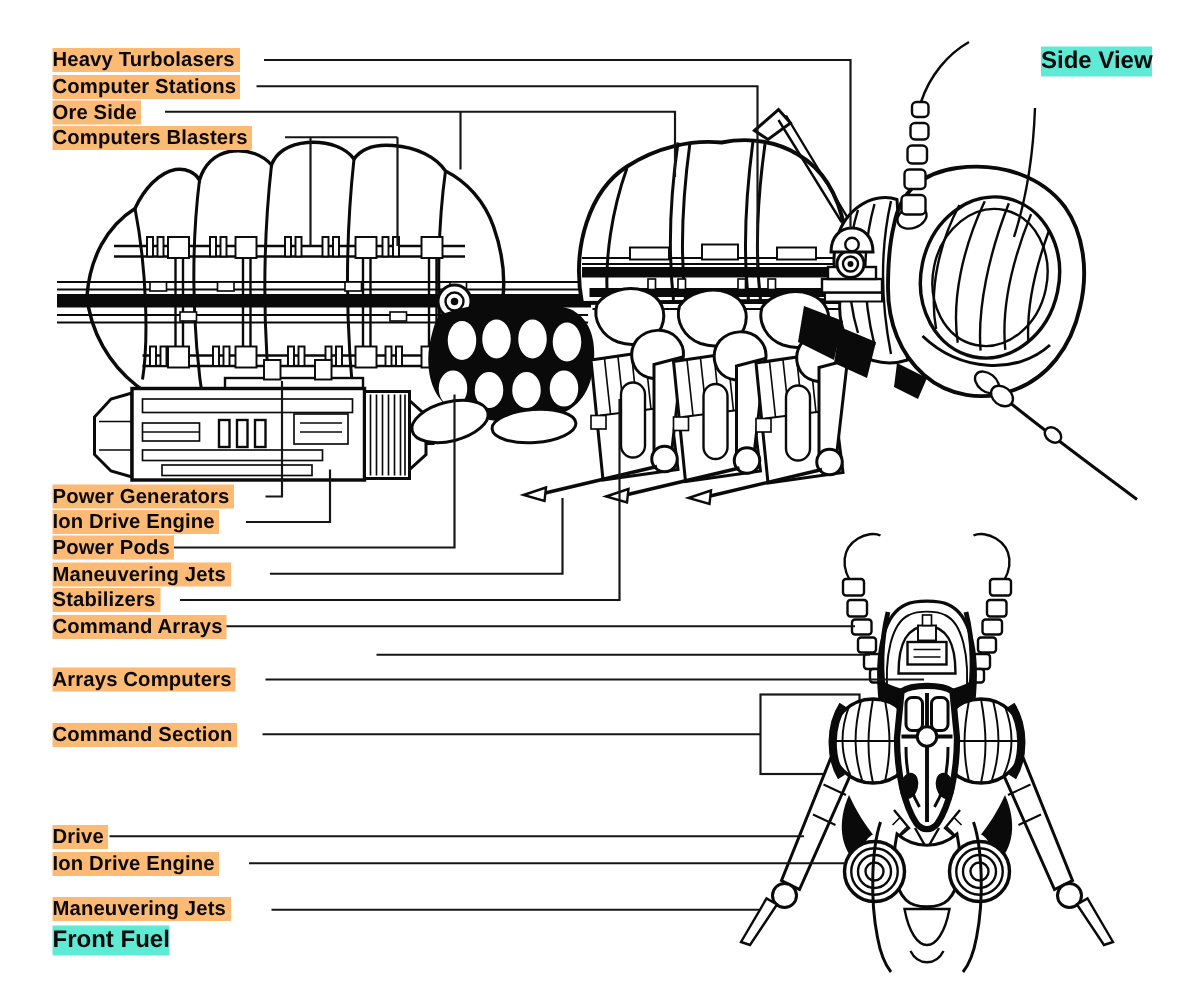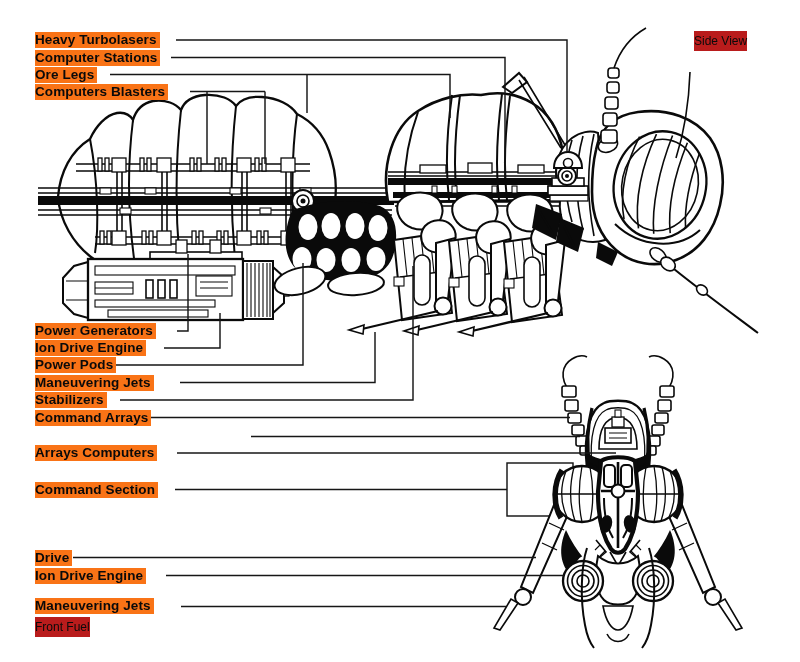--- a/index.html
+++ b/index.html
@@ -1,21 +1,21 @@
 <!DOCTYPE html>
 <html><head>
 <meta charset="utf-8">
 <style>
   html,body{margin:0;padding:0;background:#fff;}
   .stage{position:relative;width:800px;height:662px;background:#ffffff;overflow:hidden;
          font-family:"Liberation Sans",sans-serif;}
   .lbl{position:absolute;font-weight:bold;font-size:13.5px;line-height:16px;color:#0a0a0a;
-       white-space:nowrap;background:#f97316;padding-right:3px;letter-spacing:.1px;}
-  .ttl{position:absolute;font-weight:normal;font-size:12px;line-height:20px;color:#0a0a0a;
-       white-space:nowrap;background:#b91c1c;}
+       white-space:nowrap;background:#fdba74;padding-right:3px;letter-spacing:.1px;}
+  .ttl{position:absolute;font-weight:bold;font-size:16px;line-height:20px;color:#0a0a0a;
+       white-space:nowrap;background:#5eead4;}
   svg{position:absolute;left:0;top:0;}
   .ln{fill:none;stroke:#0a0a0a;}
   .w1{stroke-width:1.1}.w12{stroke-width:1.3}.w15{stroke-width:1.6}
   .w2{stroke-width:2}.w22{stroke-width:2.3}.w25{stroke-width:2.6}
   .w3{stroke-width:3.2}.w4{stroke-width:4.2}.w5{stroke-width:5.5}
   .fw{fill:#ffffff;stroke:#0a0a0a;}
   .fb{fill:#0a0a0a;stroke:none;}
   .ld{fill:none;stroke:#161616;stroke-width:1.45}
 </style>
 </head>
@@ -347,21 +347,21 @@
     <path class="ld" d="M166,575.5 H564"></path>
     <path class="ld" d="M181,606.5 H506"></path>
   </g>
 </svg>
 
 <div class="ttl" style="left:694px;top:31px">Side View</div>
 <div class="ttl" style="left:35px;top:617px">Front Fuel</div>
 
 <div class="lbl" style="left:35px;top:32px">Heavy Turbolasers</div>
 <div class="lbl" style="left:35px;top:50px">Computer Stations</div>
-<div class="lbl" style="left:35px;top:67px">Ore Legs</div>
+<div class="lbl" style="left:35px;top:67px">Ore Side</div>
 <div class="lbl" style="left:35px;top:84px">Computers Blasters</div>
 <div class="lbl" style="left:35px;top:323px">Power Generators</div>
 <div class="lbl" style="left:35px;top:340px">Ion Drive Engine</div>
 <div class="lbl" style="left:35px;top:357px">Power Pods</div>
 <div class="lbl" style="left:35px;top:375px">Maneuvering Jets</div>
 <div class="lbl" style="left:35px;top:392px">Stabilizers</div>
 <div class="lbl" style="left:35px;top:410px">Command Arrays</div>
 <div class="lbl" style="left:35px;top:445px">Arrays Computers</div>
 <div class="lbl" style="left:35px;top:482px">Command Section</div>
 <div class="lbl" style="left:35px;top:550px">Drive</div>

